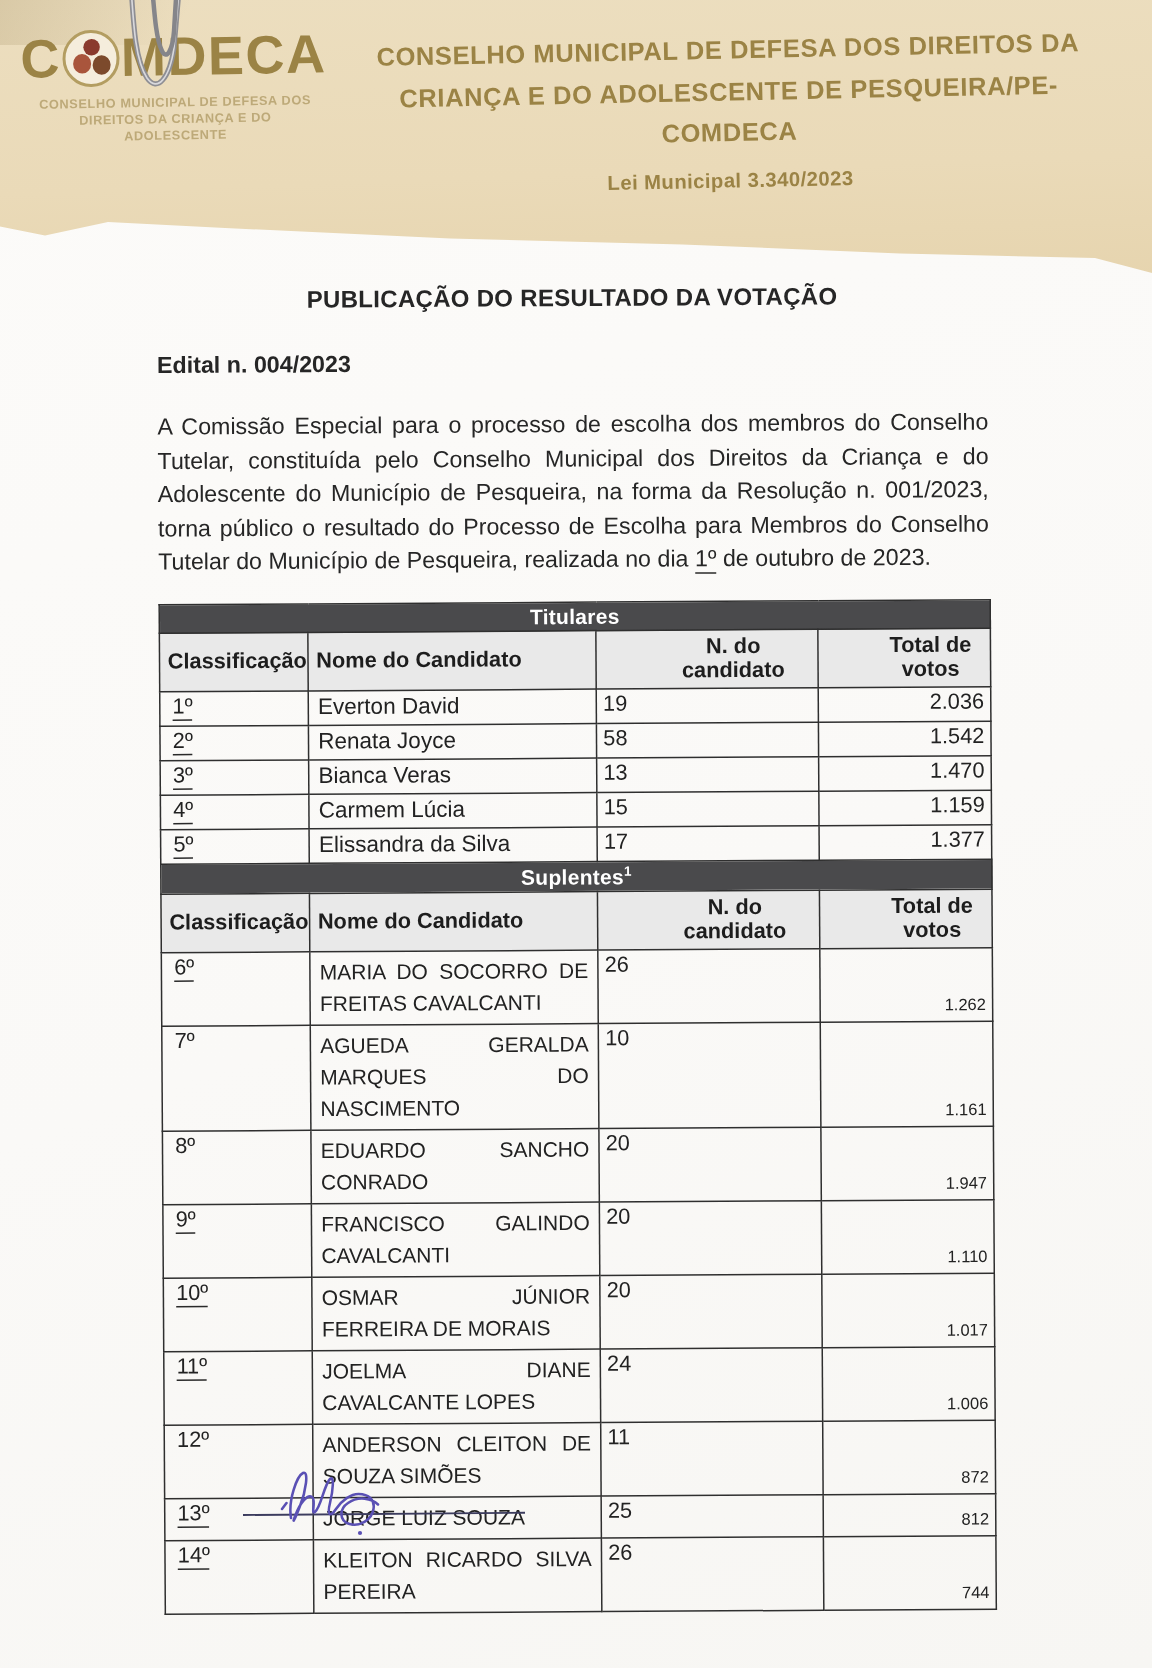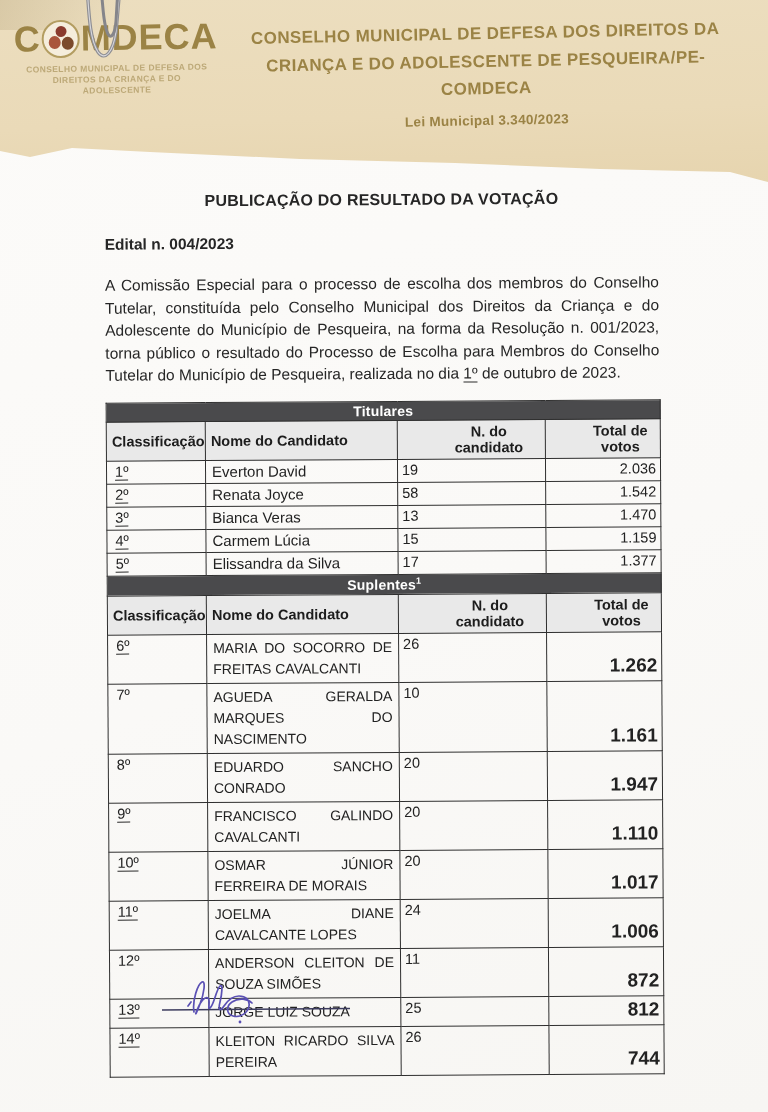--- a/index.html
+++ b/index.html
@@ -68,21 +68,21 @@
   tr.band sup{font-size:9px;}
   tr.cols th{background:#e9e9e9;font-weight:bold;font-size:14.5px;padding:3px 5px;
     text-align:left;color:#1d1d1d;}
   tr.cols th.c{text-align:center;padding-left:40px;}
   td.rank{vertical-align:top;padding:2px 4px 2px 8px;font-size:14.5px;}
   td.rank .u{border-bottom:1.4px solid #2a2a2a;}
   td.name{vertical-align:top;padding:2px 6px;font-size:15px;}
   td.num{vertical-align:top;text-align:left;padding:2px 4px;}
   td.votes{vertical-align:bottom;text-align:right;padding:2px 4px 4px;}
   tr.sup td.name{font-size:14px;line-height:21px;text-align:justify;padding:3px 6px;}
-  tr.sup td.votes{font-weight:bold;font-size:19px;}
+  tr.sup td.votes{font-weight:normal;font-size:11px;}
   tr.tit td{height:20px;}
 
   
   .signature{position:absolute;left:150px;top:972px;width:220px;height:60px;}
 </style>
 </head>
 <body>
 
 <div class="page">
 

